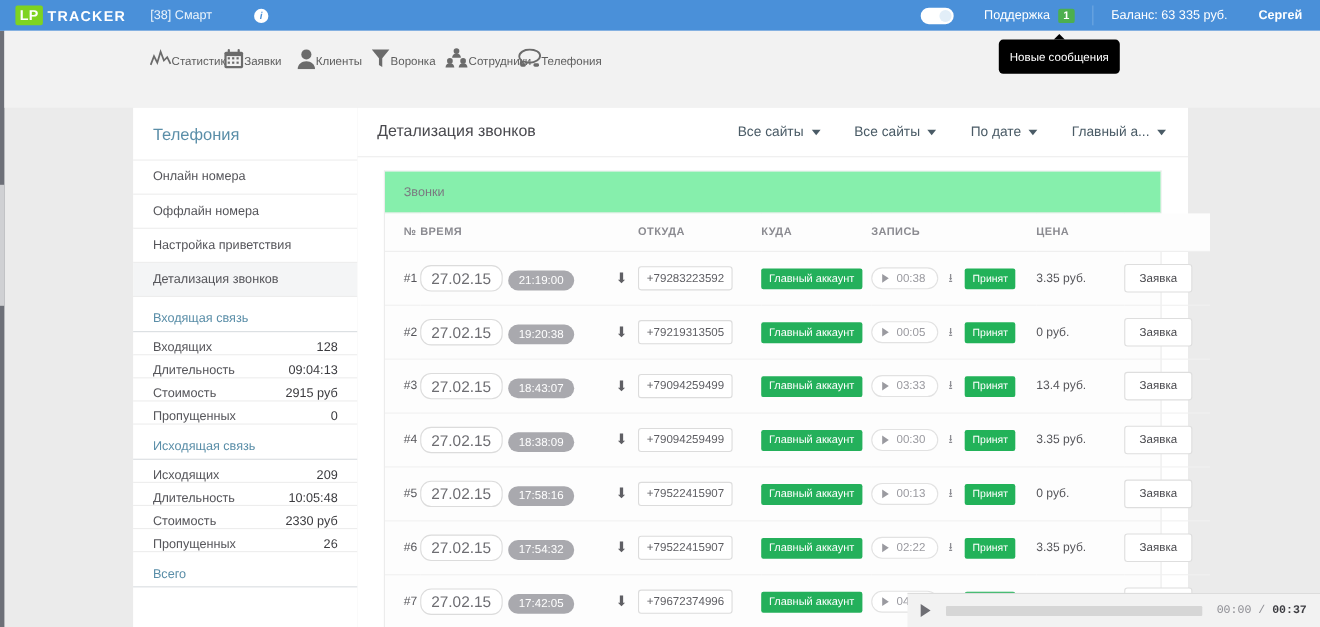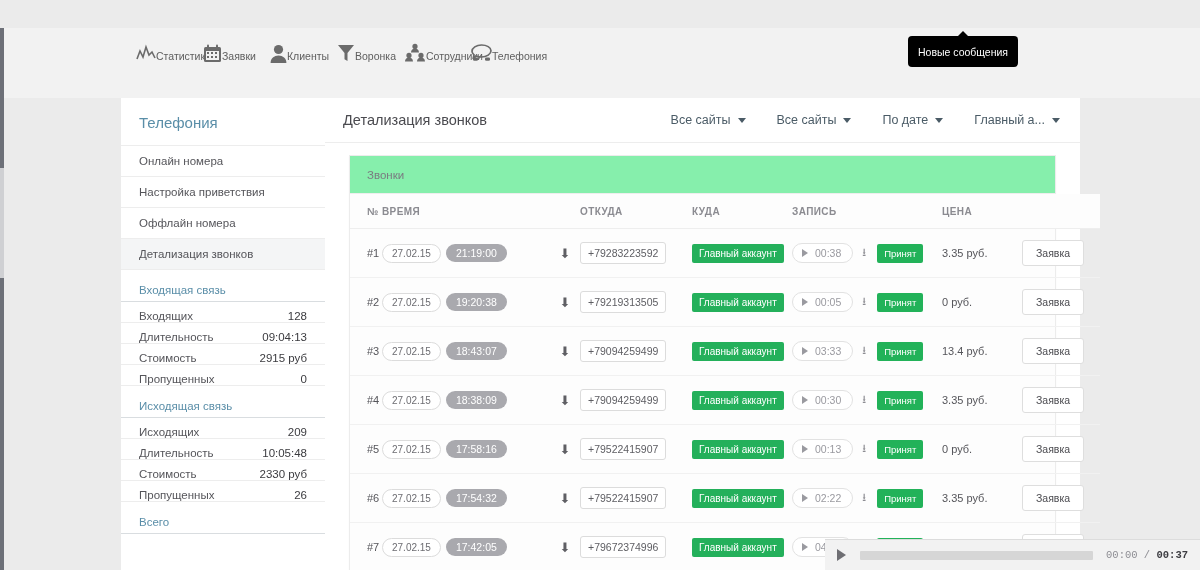--- a/index.html
+++ b/index.html
@@ -161,21 +161,21 @@
   .c-time  { width: 168px; }
   .c-dir   { width: 30px; text-align: center; }
   .c-from  { width: 112px; }
   .c-to    { width: 100px; }
   .c-rec   { width: 150px; }
   .c-price { width: 80px; }
   .c-act   { width: 78px; }
 
   .pill-date {
     display: inline-block; border: 1px solid #dcdcdc; border-radius: 10px;
-    background: #ffffff; color: #6d6d72; font-size: 10px;
+    background: #ffffff; color: #6d6d72; font-size: 14px;
     padding: 3px 9px; margin-right: 5px;
   }
   .pill-time {
     display: inline-block; border-radius: 10px;
     background: #a9a9ae; color: #ffffff; font-size: 10.5px;
     padding: 3px 10px;
   }
   .arrow-in {
     display: inline-block; color: #5f5f64; font-size: 13px; line-height: 1;
   }
@@ -234,20 +234,39 @@
 </style>
 </head>
 <body>
 
 <div class="app">
 
   <div class="left-rail">
     <div class="left-rail-notch"></div>
   </div>
 
+  <div class="topbar">
+    <div class="logo">
+      <span class="logo-lp">LP</span>
+      <span class="logo-tracker">TRACKER</span>
+    </div>
+    <span class="acct-name">[38] Смарт</span>
+    <span class="info-icon">i</span>
+
+    <div class="top-right">
+      <div class="toggle"></div>
+      <div class="support">
+        <span>Поддержка</span>
+        <span class="badge-count">1</span>
+      </div>
+      <div class="divider-v"></div>
+      <span class="balance">Баланс: 63 335 руб.</span>
+      <span class="username">Сергей</span>
+    </div>
+  </div>
 
   <div class="tooltip">
     <span>Новые сообщения</span>
   </div>
 
   <div class="mainnav">
     <div class="nav-item">
       <span class="nav-ic">
         <svg width="20" height="18" viewBox="0 0 20 18">
             <polyline points="1,15 4,7 7,13 10,3 13,11 16,8 19,14" fill="none" stroke="#6b6b6b" stroke-width="1.6"></polyline>
@@ -316,24 +335,24 @@
     </div>
   </div>
 
   <div class="sidebar">
     <div class="sb-title">Телефония</div>
 
     <div class="sb-link">
       <span>Онлайн номера</span>
     </div>
     <div class="sb-link">
+      <span>Оффлайн номера</span>
+    </div>
+    <div class="sb-link">
       <span>Настройка приветствия</span>
-    </div>
-    <div class="sb-link">
-      <span>Оффлайн номера</span>
     </div>
     <div class="sb-link active">
       <span>Детализация звонков</span>
     </div>
 
     <div class="sb-section">Входящая связь</div>
     <div class="sb-row">
       <span>Входящих</span>
       <span class="v">128</span>
     </div>

